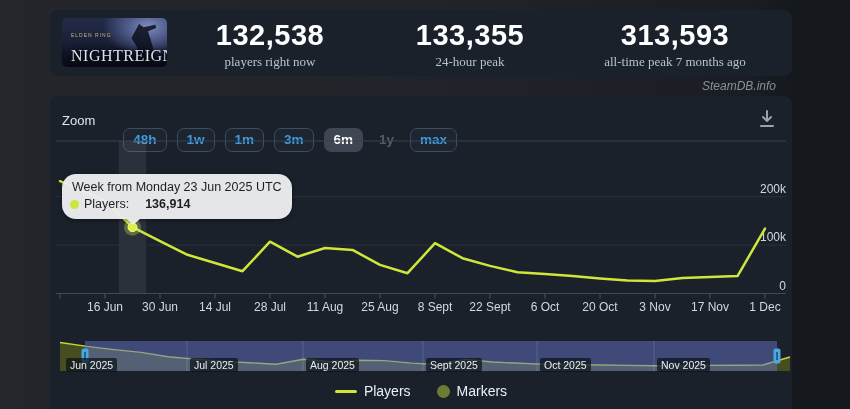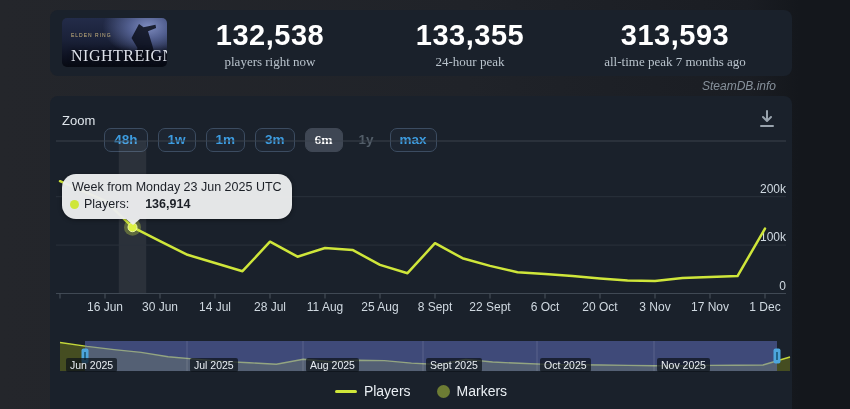--- a/index.html
+++ b/index.html
@@ -24,26 +24,26 @@
   .capsule .t1{font-size:5px;letter-spacing:1px;color:#c9b47e;display:block;}
   .capsule .t2{font-family:Liberation Serif, serif;font-size:16px;letter-spacing:.5px;color:#dde1ea;display:block;margin-top:10px;text-shadow:0 0 4px #000;}
 
   .stat{position:absolute;top:9px;width:220px;text-align:center;}
   .stat-value{font-size:29px;font-weight:bold;color:#ffffff;letter-spacing:.5px;line-height:1.15;}
   .stat-label{font-size:13px;color:#b9c3cc;margin-top:2px;font-family:Liberation Serif, serif;}
 
   .watermark{position:absolute;top:79px;right:74px;font-size:12px;font-style:italic;color:#87919b;}
 
   
-  .toolbar{position:absolute;left:12px;top:12px;height:24px;display:flex;align-items:center;}
+  .toolbar{position:absolute;left:12px;top:12px;height:24px;display:flex;align-items:center;gap:19px;}
   .zoom-label{font-size:13px;color:#dfe5eb;margin-right:9px;}
   .zoombtn{height:24px;box-sizing:border-box;padding:2px 9px;margin-right:10px;border-radius:7px;
     font-family:"Liberation Sans",sans-serif;font-size:13.5px;font-weight:bold;line-height:18px;
     background:#1d2531;border:1px solid #3c4c61;color:#3d9ce0;cursor:pointer;margin-top:39px;}
-  .zoombtn.selected{background:#3f4754;border-color:#3f4754;color:#ffffff;font-family:Liberation Serif, serif;}
+  .zoombtn.selected{background:#3f4754;border-color:#3f4754;color:#ffffff;}
   .zoombtn.disabled{background:transparent;border-color:transparent;color:#525d68;cursor:default;padding:2px 5px;}
   .dl{position:absolute;right:14px;top:12px;width:22px;height:22px;cursor:pointer;}
 
   svg.chartsvg{position:absolute;left:0;top:0;}
 
   
   .tooltip{position:absolute;left:12px;top:78px;background:rgba(235,236,237,.97);border-radius:14px;
     padding:5px 10px 6px 10px;color:#1b1f26;font-size:12.5px;white-space:nowrap;box-shadow:0 1px 4px rgba(0,0,0,.4);}
   .tooltip .tt-title{line-height:17px;}
   .tooltip .tt-row{line-height:17px;display:flex;align-items:center;}

